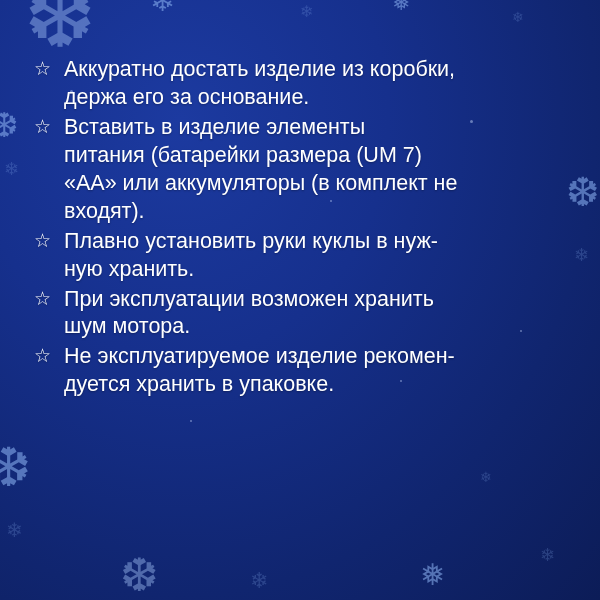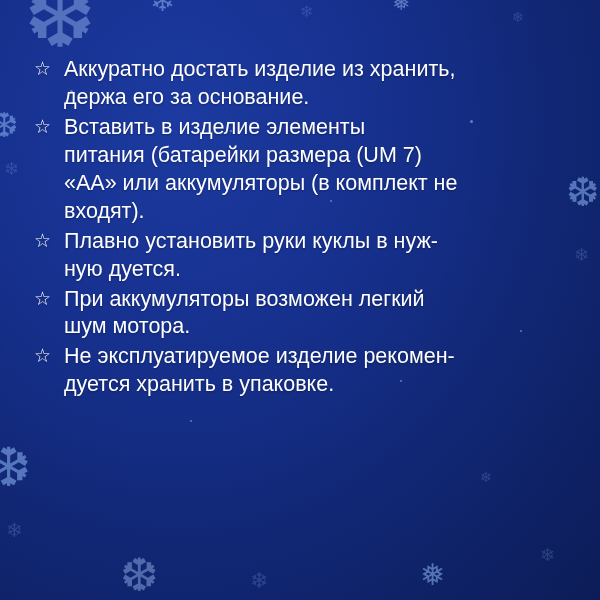--- a/index.html
+++ b/index.html
@@ -113,38 +113,38 @@
     <span class="dot" style="left:90px; top:300px; width:2px; height:2px;"></span>
     <span class="dot" style="left:190px; top:420px; width:2px; height:2px;"></span>
     <span class="dot" style="left:400px; top:380px; width:2px; height:2px;"></span>
   </div>
 
   <div class="content">
 
     <ul class="steps">
       <li>
         <span class="bullet-icon">☆</span>
-        <span class="step-text">Аккуратно достать изделие из хранить,
+        <span class="step-text">Аккуратно достать изделие из коробки,
 держа его за основание.</span>
       </li>
       <li>
         <span class="bullet-icon">☆</span>
         <span class="step-text">Вставить в изделие элементы
 питания (батарейки размера (UM 7)
 «АА» или аккумуляторы (в комплект не
 входят).</span>
       </li>
       <li>
         <span class="bullet-icon">☆</span>
         <span class="step-text">Плавно установить руки куклы в нуж-
-ную дуется.</span>
+ную хранить.</span>
       </li>
       <li>
         <span class="bullet-icon">☆</span>
-        <span class="step-text">При аккумуляторы возможен легкий
+        <span class="step-text">При эксплуатации возможен хранить
 шум мотора.</span>
       </li>
       <li>
         <span class="bullet-icon">☆</span>
         <span class="step-text">Не эксплуатируемое изделие рекомен-
 дуется хранить в упаковке.</span>
       </li>
     </ul>
   </div>
 

